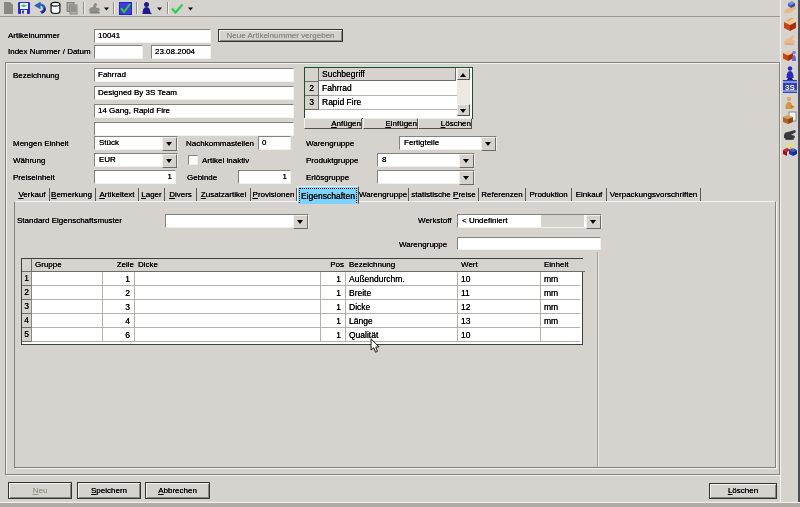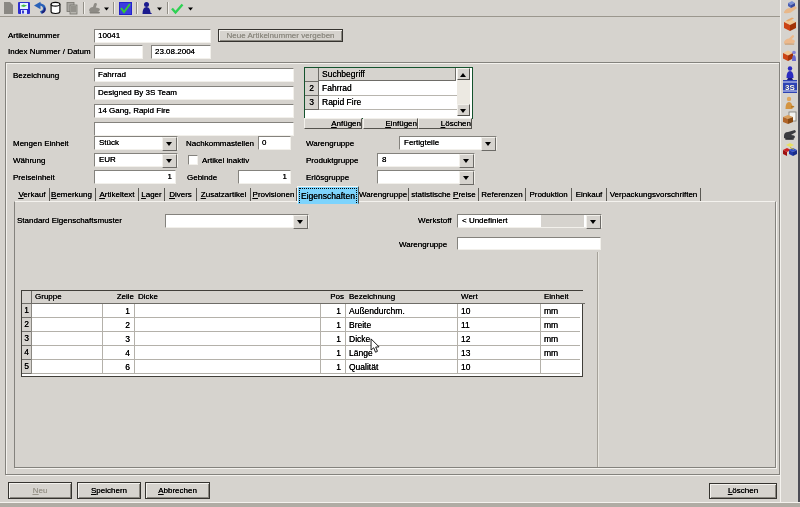--- a/index.html
+++ b/index.html
@@ -230,21 +230,21 @@
 
   <div class="lbl" style="left:17px;top:216px;z-index:2;">Standard Eigenschaftsmuster</div>
   <div class="combo" style="left:165px;top:214px;width:138px;height:12px;z-index:2;">
       <span class="cbtn" style="height:12px;"></span>
     </div>
   <div class="lbl" style="left:418px;top:216px;z-index:2;">Werkstoff</div>
   <div class="combo" style="left:457px;top:214px;width:139px;height:12px;z-index:2;">&lt; Undefiniert<span class="abs" style="left:83px;top:0;width:43px;height:12px;background:#d6d3ce;"></span><span class="cbtn" style="height:12px;"></span></div>
   <div class="lbl" style="left:399px;top:240px;z-index:2;">Warengruppe</div>
   <div class="fld" style="left:457px;top:237px;width:139px;height:11px;z-index:2;"></div>
 
-  <div class="abs" style="left:21px;top:258px;width:560px;height:85px;border:1px solid #403e39;background:#fff;z-index:2;font-size:8.5px;margin-top:32px;">
+  <div class="abs" style="left:21px;top:258px;width:560px;height:85px;border:1px solid #403e39;background:#fff;z-index:2;font-size:8.5px;">
 
     <div class="hdrcell" style="left:0;top:0;width:9px;height:12px;"></div>
     <div class="hdrcell" style="left:10px;top:0;width:70px;height:12px;padding-left:3px;">Gruppe</div>
     <div class="hdrcell" style="left:81px;top:0;width:31px;height:12px;text-align:right;padding-right:3px;">Zeile</div>
     <div class="hdrcell" style="left:113px;top:0;width:185px;height:12px;padding-left:3px;">Dicke</div>
     <div class="hdrcell" style="left:299px;top:0;width:23px;height:12px;text-align:right;padding-right:3px;">Pos</div>
     <div class="hdrcell" style="left:324px;top:0;width:111px;height:12px;padding-left:3px;">Bezeichnung</div>
     <div class="hdrcell" style="left:436px;top:0;width:81px;height:12px;padding-left:3px;">Wert</div>
     <div class="hdrcell" style="left:519px;top:0;width:41px;height:12px;padding-left:3px;border-right:none;">Einheit</div>
 

